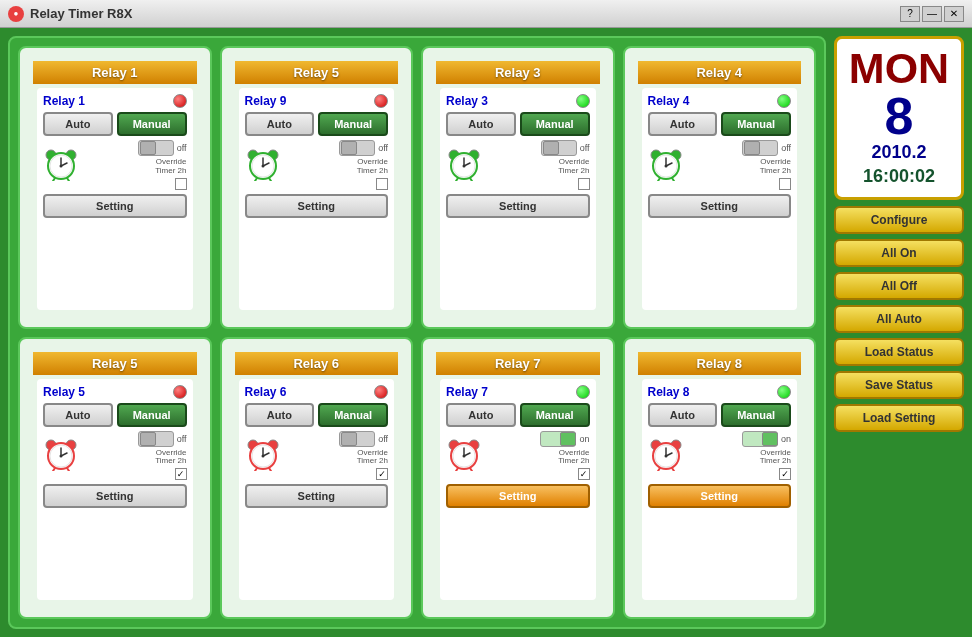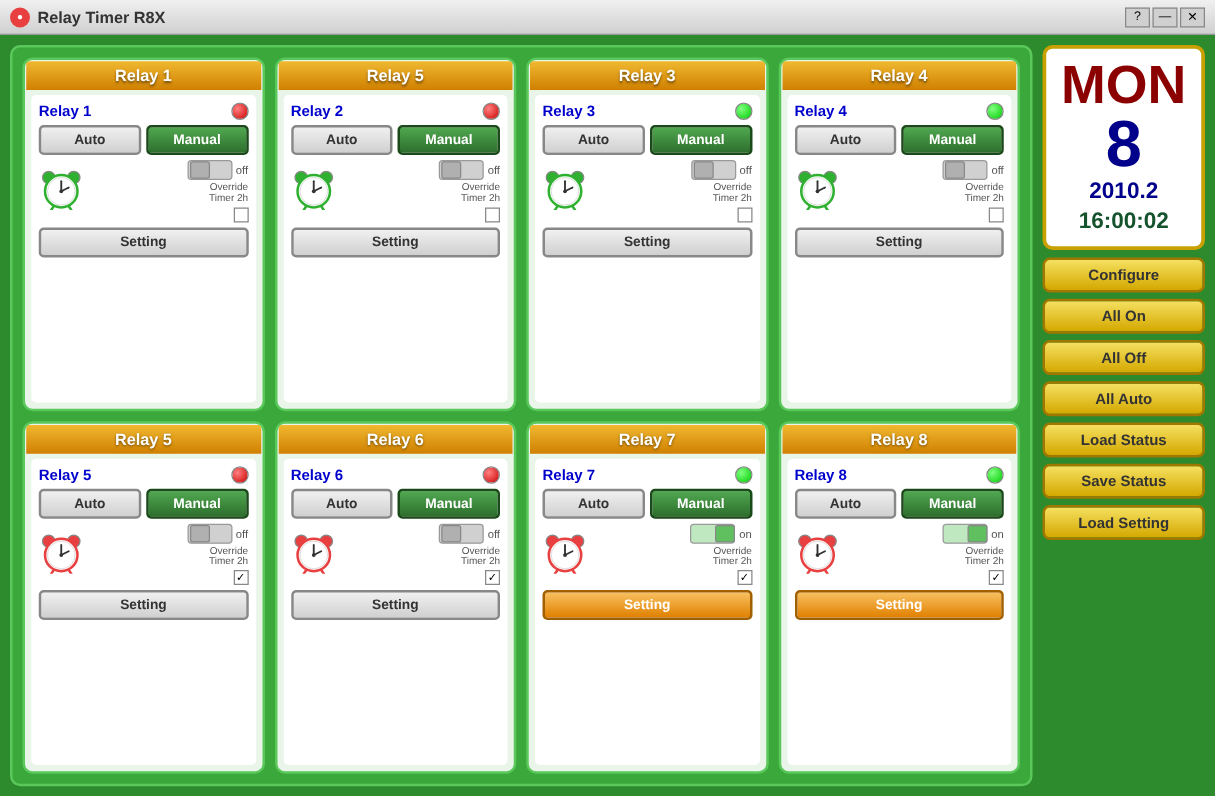--- a/index.html
+++ b/index.html
@@ -132,21 +132,21 @@
       font-weight: bold;
       color: #333;
       cursor: pointer;
     }
 
     
     .relay-card {
       background: #e8f5e8;
       border: 2px solid #5bc85b;
       border-radius: 8px;
-      padding: 1px;
+      padding: 13px;
       display: flex;
       flex-direction: column;
       overflow: hidden;
     }
     .relay-card-header {
       background: linear-gradient(to bottom, #f0b830, #d08000);
       padding: 4px 6px;
       text-align: center;
       font-size: 13px;
       font-weight: bold;
@@ -344,21 +344,21 @@
           </div>
         </div>
       </div>
       <button class="btn-setting">Setting</button>
     </div>
   </div>
       <div class="relay-card">
     <div class="relay-card-header">Relay 5</div>
     <div class="relay-card-body">
       <div class="relay-label-row">
-        <span class="relay-label">Relay 2</span>
+        <span class="relay-label">Relay 9</span>
         <div class="status-led led-red"></div>
       </div>
       <div class="button-row">
         <div class="btn-auto">Auto</div>
         <div class="btn-manual">Manual</div>
       </div>
       <div class="clock-setting-row">
         <div><svg width="36" height="36" viewBox="0 0 36 36" xmlns="http://www.w3.org/2000/svg">
 
     <circle cx="8" cy="10" r="5" fill="#30b030" stroke="#888" stroke-width="1"></circle>

